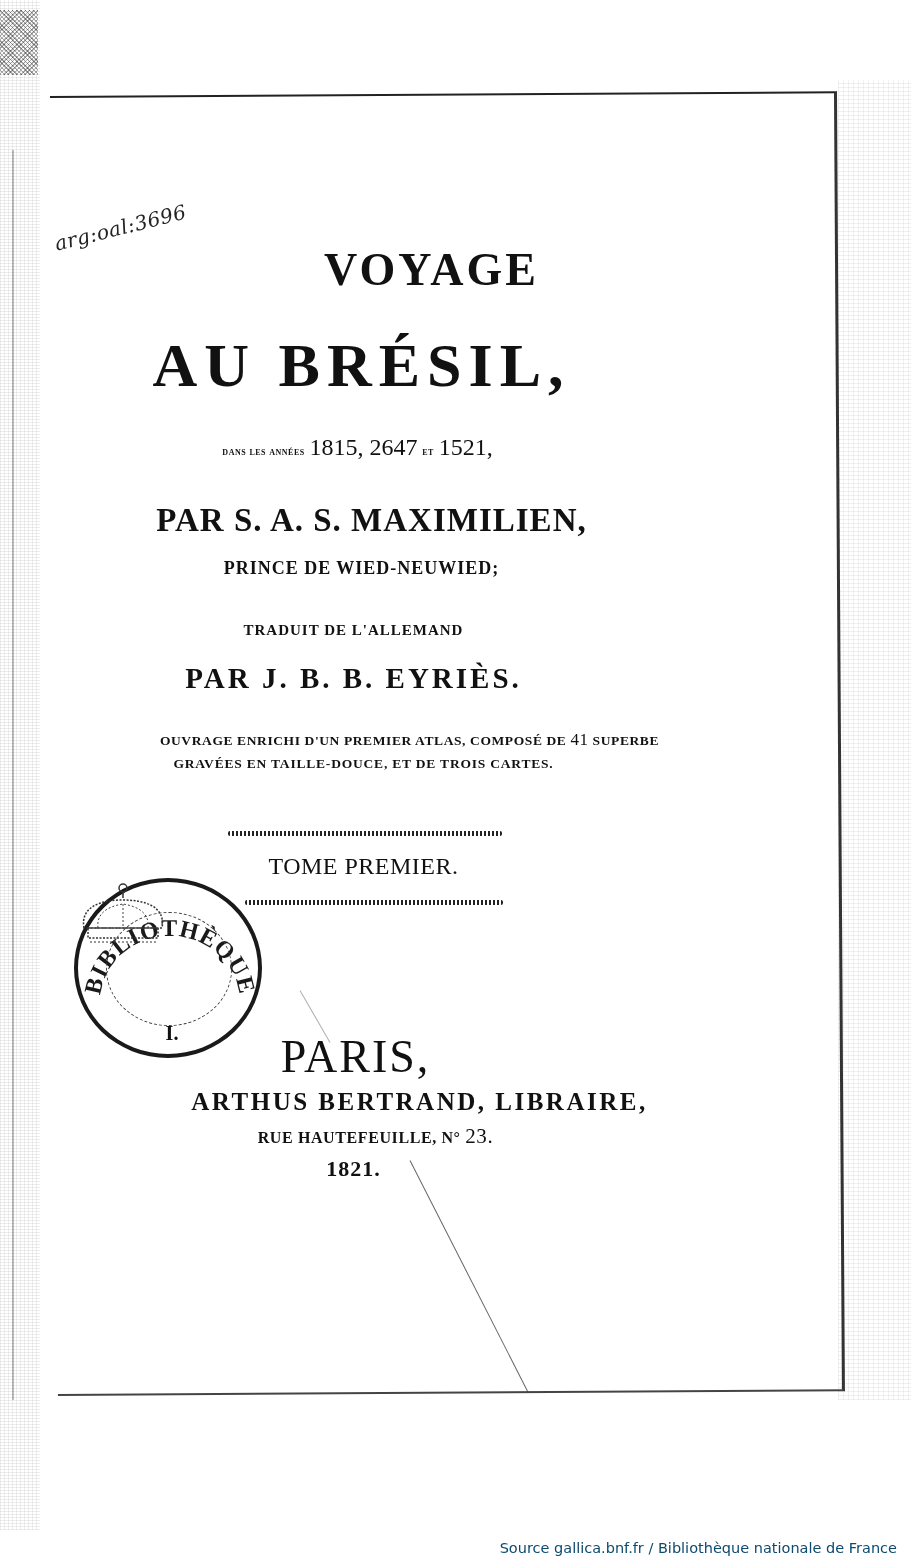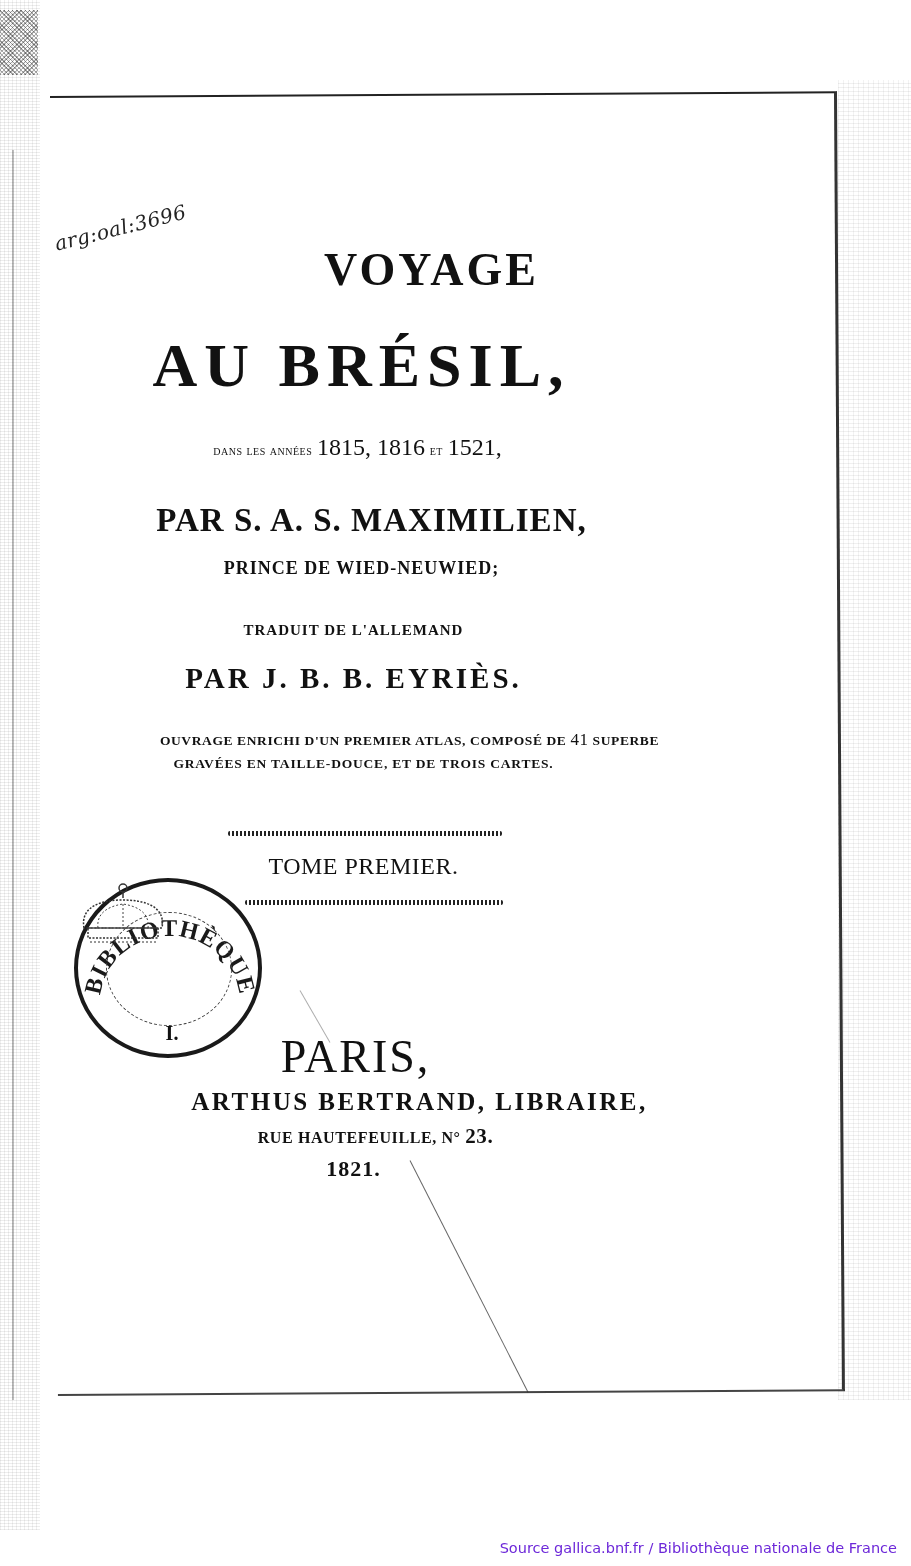--- a/index.html
+++ b/index.html
@@ -96,21 +96,21 @@
       font-size: 62px;
       font-weight: bold;
       letter-spacing: 7px;
       margin-left: -94px;
     }
     .years {
       top: 434px;
       font-size: 19px;
       margin-left: -98px;
     }
-    .years .sc { font-variant: small-caps; font-weight: normal; font-size: 14px; letter-spacing: 0.5px; }
+    .years .sc { font-variant: small-caps; font-weight: bold; font-size: 11px; letter-spacing: 0.5px; }
     .years .num { font-size: 24px; text-align: center; }
     .author {
       top: 502px;
       font-size: 33px;
       font-weight: bold;
       letter-spacing: 1px;
       margin-left: -84px;
     }
     .author-title {
       top: 558px;
@@ -178,21 +178,21 @@
       letter-spacing: 2.5px;
       margin-left: -36px;
     }
     .address {
       top: 1124px;
       font-size: 16px;
       font-weight: bold;
       letter-spacing: 0.6px;
       margin-left: -80px;
     }
-    .address .big { font-size: 21px; font-weight: bold; }
+    .address .big { font-size: 21px; font-weight: normal; }
     .year {
       top: 1156px;
       font-size: 22px;
       font-weight: bold;
       letter-spacing: 1px;
       margin-left: -102px;
     }
 
     
     .stamp {
@@ -237,42 +237,42 @@
       position: absolute;
       left: 0; top: 1530px;
       width: 911px; height: 36px;
       background: #ffffff;
     }
     .footer-source {
       position: absolute;
       right: 14px; top: 10px;
       font-family: "DejaVu Sans", sans-serif;
       font-size: 14.5px;
-      color: #6d28d9;
+      color: #0c4a6e;
     }
   </style>
 </head>
 <body>
 
 <div class="page-scan">
   <div class="left-edge"></div>
   <div class="left-edge-top"></div>
   <div class="right-edge"></div>
   <div class="left-border"></div>
   <div class="book-frame"></div>
 
   <div class="handwritten-note">arg:oal:3696</div>
 
   <div class="block title-1">VOYAGE</div>
   <div class="block title-2">AU BRÉSIL,</div>
 
   <div class="block years">
     <span class="sc">dans les années</span>
     <span class="num">1815</span><span class="num">, </span>
-    <span class="num">1816</span>
+    <span class="num">2647</span>
     <span class="sc">et</span>
     <span class="num">1521</span><span class="num">,</span>
   </div>
 
   <div class="block author">PAR S. A. S. MAXIMILIEN,</div>
   <div class="block author-title">PRINCE DE WIED-NEUWIED;</div>
   <div class="block translated">TRADUIT DE L'ALLEMAND</div>
   <div class="block translator">PAR J. B. B. EYRIÈS.</div>
 
   <div class="block atlas-1">

